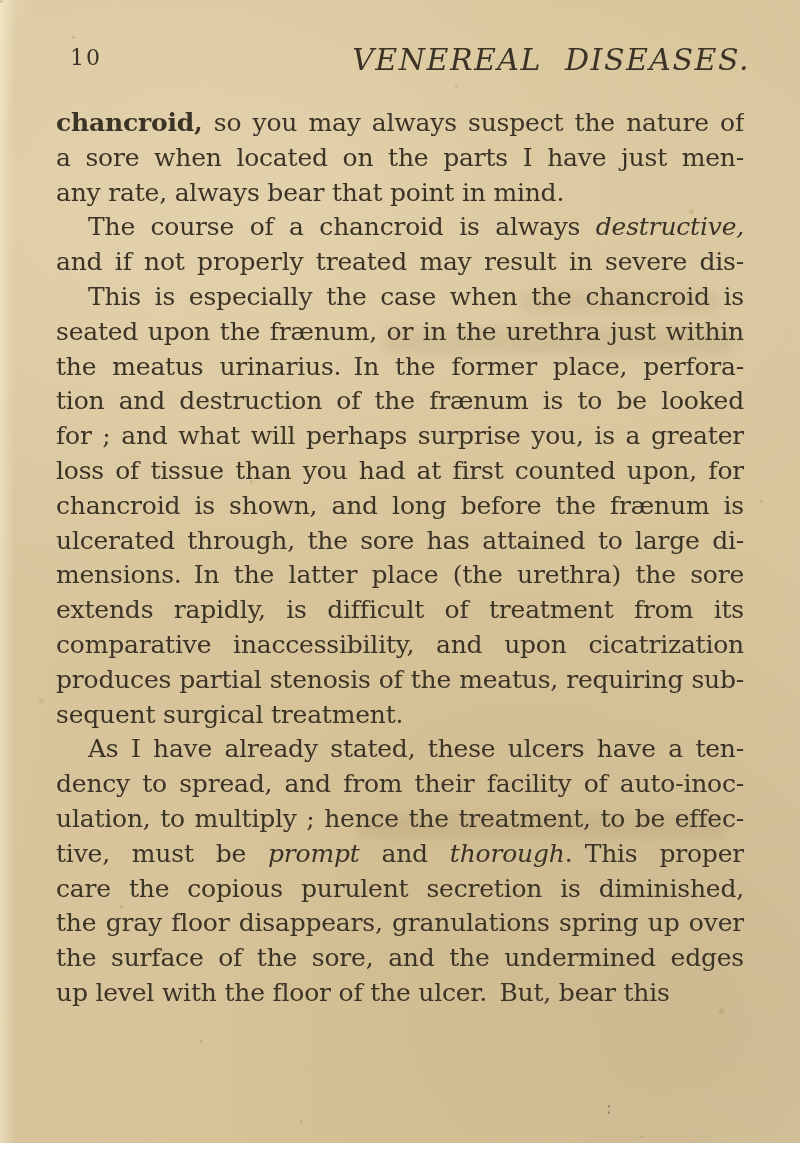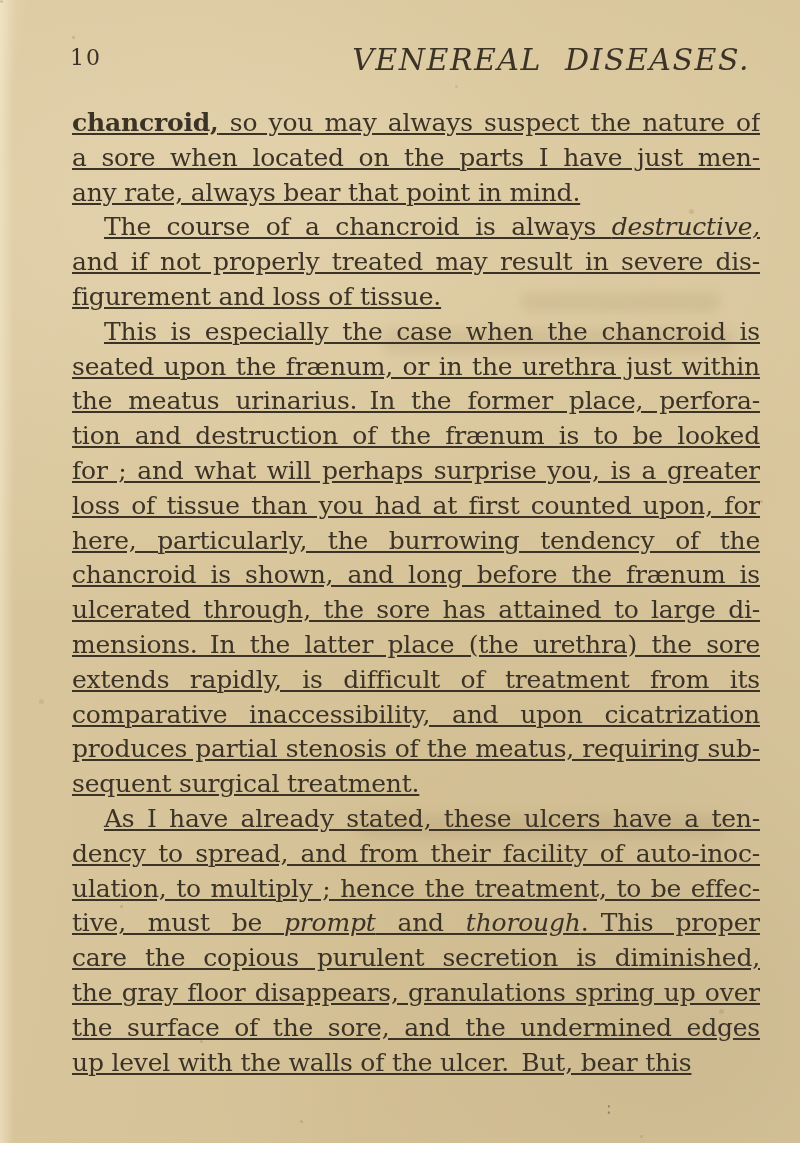--- a/index.html
+++ b/index.html
@@ -42,21 +42,21 @@
   .header { position: absolute; left: 62px; top: 42px; width: 688px; height: 30px; }
   .page-number {
     position: absolute; left: 8px; top: 3px;
     font-size: 22px; letter-spacing: 2px;
   }
   .running-title {
     text-align: right; font-style: italic;
     font-size: 30px; letter-spacing: 1.5px; word-spacing: 12px;
   }
 
-  .text-block { position: absolute; left: 72px; top: 106px; width: 688px; text-decoration: underline; }
+  .text-block { position: absolute; left: 56px; top: 106px; width: 688px; }
   .paragraph { margin: 0; }
   .line {
     height: 34.8px; line-height: 34.8px; font-size: 25px;
     text-align: justify; text-align-last: justify;
     overflow: hidden; letter-spacing: -0.2px;
   }
   .line.last { text-align: left; text-align-last: left; }
   .line.indent { padding-left: 32px; }
   .b { font-weight: bold; }
   .i { font-style: italic; }
@@ -84,44 +84,42 @@
 
   <div class="text-block">
       <div class="paragraph">
         <div class="line"><span class="b">chancroid,</span><span> so you may always suspect the nature of</span></div>
         <div class="line"><span>a sore when located on the parts I have just men-</span></div>
         <div class="line last"><span>any rate, always bear that point in mind.</span></div>
       </div>
       <div class="paragraph">
         <div class="line indent"><span>The course of a chancroid is always </span><span class="i">destructive,</span></div>
         <div class="line"><span>and if not properly treated may result in severe dis-</span></div>
-        <div class="line last"><span>figurement and loss of tissue.</span></div>
       </div>
       <div class="paragraph">
         <div class="line indent"><span>This is especially the case when the chancroid is</span></div>
         <div class="line"><span>seated upon the frænum, or in the urethra just within</span></div>
         <div class="line"><span>the meatus urinarius. In the former place, perfora-</span></div>
         <div class="line"><span>tion and destruction of the frænum is to be looked</span></div>
         <div class="line"><span>for ; and what will perhaps surprise you, is a greater</span></div>
         <div class="line"><span>loss of tissue than you had at first counted upon, for</span></div>
-        <div class="line"><span>here, particularly, the burrowing tendency of the</span></div>
         <div class="line"><span>chancroid is shown, and long before the frænum is</span></div>
         <div class="line"><span>ulcerated through, the sore has attained to large di-</span></div>
         <div class="line"><span>mensions. In the latter place (the urethra) the sore</span></div>
         <div class="line"><span>extends rapidly, is difficult of treatment from its</span></div>
         <div class="line"><span>comparative inaccessibility, and upon cicatrization</span></div>
         <div class="line"><span>produces partial stenosis of the meatus, requiring sub-</span></div>
         <div class="line last"><span>sequent surgical treatment.</span></div>
       </div>
       <div class="paragraph">
         <div class="line indent"><span>As I have already stated, these ulcers have a ten-</span></div>
         <div class="line"><span>dency to spread, and from their facility of auto-inoc-</span></div>
         <div class="line"><span>ulation, to multiply ; hence the treatment, to be effec-</span></div>
         <div class="line"><span>tive, must be </span><span class="i">prompt</span><span> and </span><span class="i">thorough</span><span>. This proper</span></div>
         <div class="line"><span>care the copious purulent secretion is diminished,</span></div>
         <div class="line"><span>the gray floor disappears, granulations spring up over</span></div>
         <div class="line"><span>the surface of the sore, and the undermined edges gray</span></div>
-        <div class="line last"><span>up level with the walls of the ulcer. But, bear this</span></div>
+        <div class="line last"><span>up level with the floor of the ulcer. But, bear this</span></div>
       </div>
     </div>
 
   <span class="faint-mark">:</span>
 </div>
 
 </body></html>

